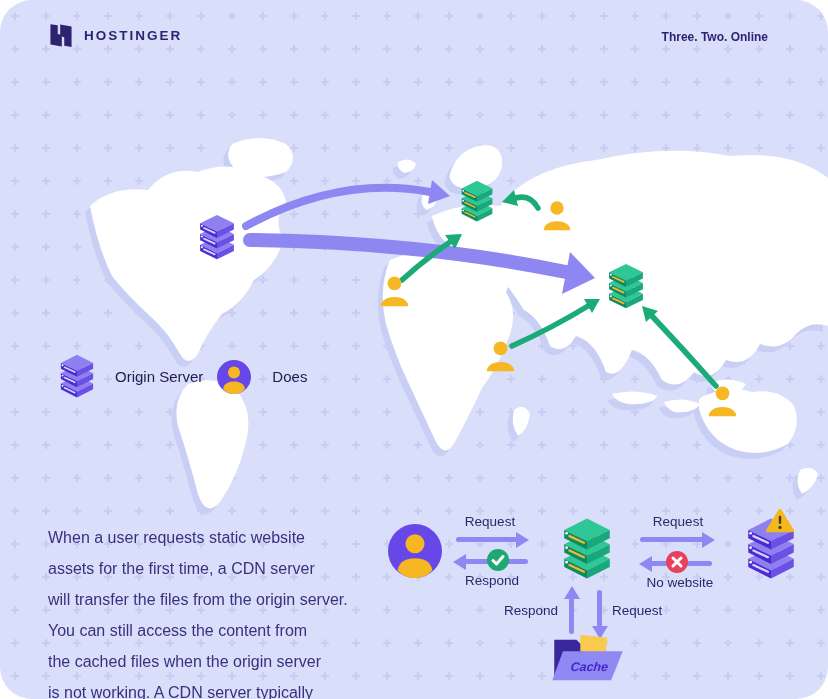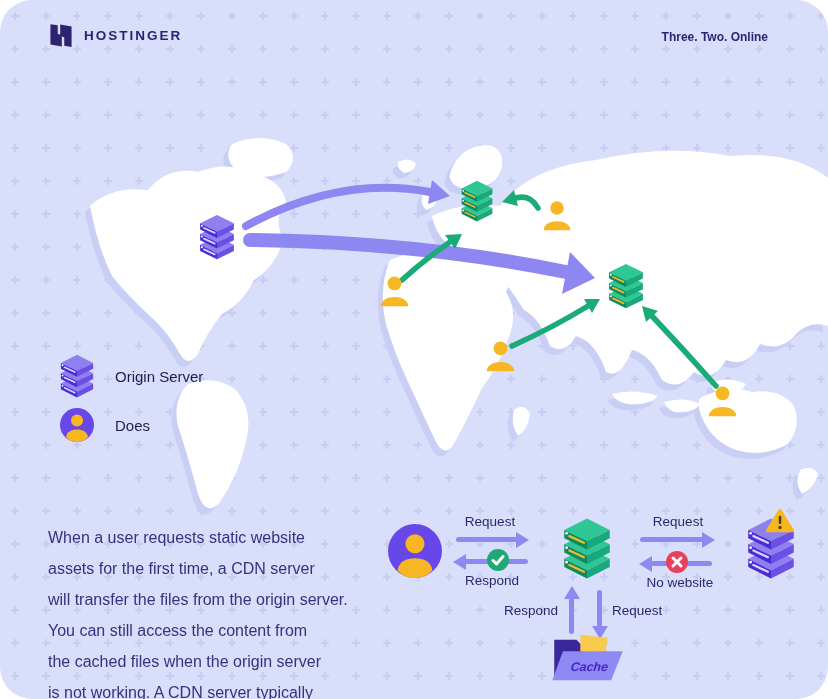--- a/index.html
+++ b/index.html
@@ -20,21 +20,21 @@
   .title{position:absolute;left:48px;top:84px;font-size:30px;font-weight:bold;color:#37267a;letter-spacing:-0.3px;}
   
   .map{position:absolute;left:0;top:130px;width:828px;height:402px;}
   .continents{fill:#ffffff;filter:drop-shadow(-5px 6px 0 #c9cef4);}
   .pa{fill:none;stroke:#8e87f2;stroke-linecap:round;}
   .ga{fill:none;stroke:#1aab77;stroke-width:5.5;stroke-linecap:round;}
   .srv-purple{--ft:#8f80f0;--fl:#4b2bd2;--fr:#6c50e6;--st:#d9d3fb;}
   .srv-green{--ft:#2fc795;--fl:#0c8a60;--fr:#18a87b;--st:#f2b929;}
   .person{color:#f6b722;}
   
-  .legend{position:absolute;left:55px;top:354px;display:flex;flex-direction:column;gap:9px;z-index:3;}
+  .legend{position:absolute;left:55px;top:354px;display:flex;flex-direction:row;gap:9px;z-index:3;}
   .lrow{display:flex;align-items:center;gap:16px;}
   .llabel{font-size:15px;font-weight:500;color:#211d4b;}
   
   .desc{position:absolute;left:48px;top:522px;width:356px;font-size:16px;line-height:31px;
         color:#3a307d;white-space:pre-line;z-index:3;font-weight:500;}
   
   .flow{position:absolute;inset:0;z-index:2;}
   .flow > *{position:absolute;}
   .ah{height:5px;border-radius:3px;background:#8e88f2;}
   .ah.to-right::after{content:"";position:absolute;right:-11px;top:-5.5px;

